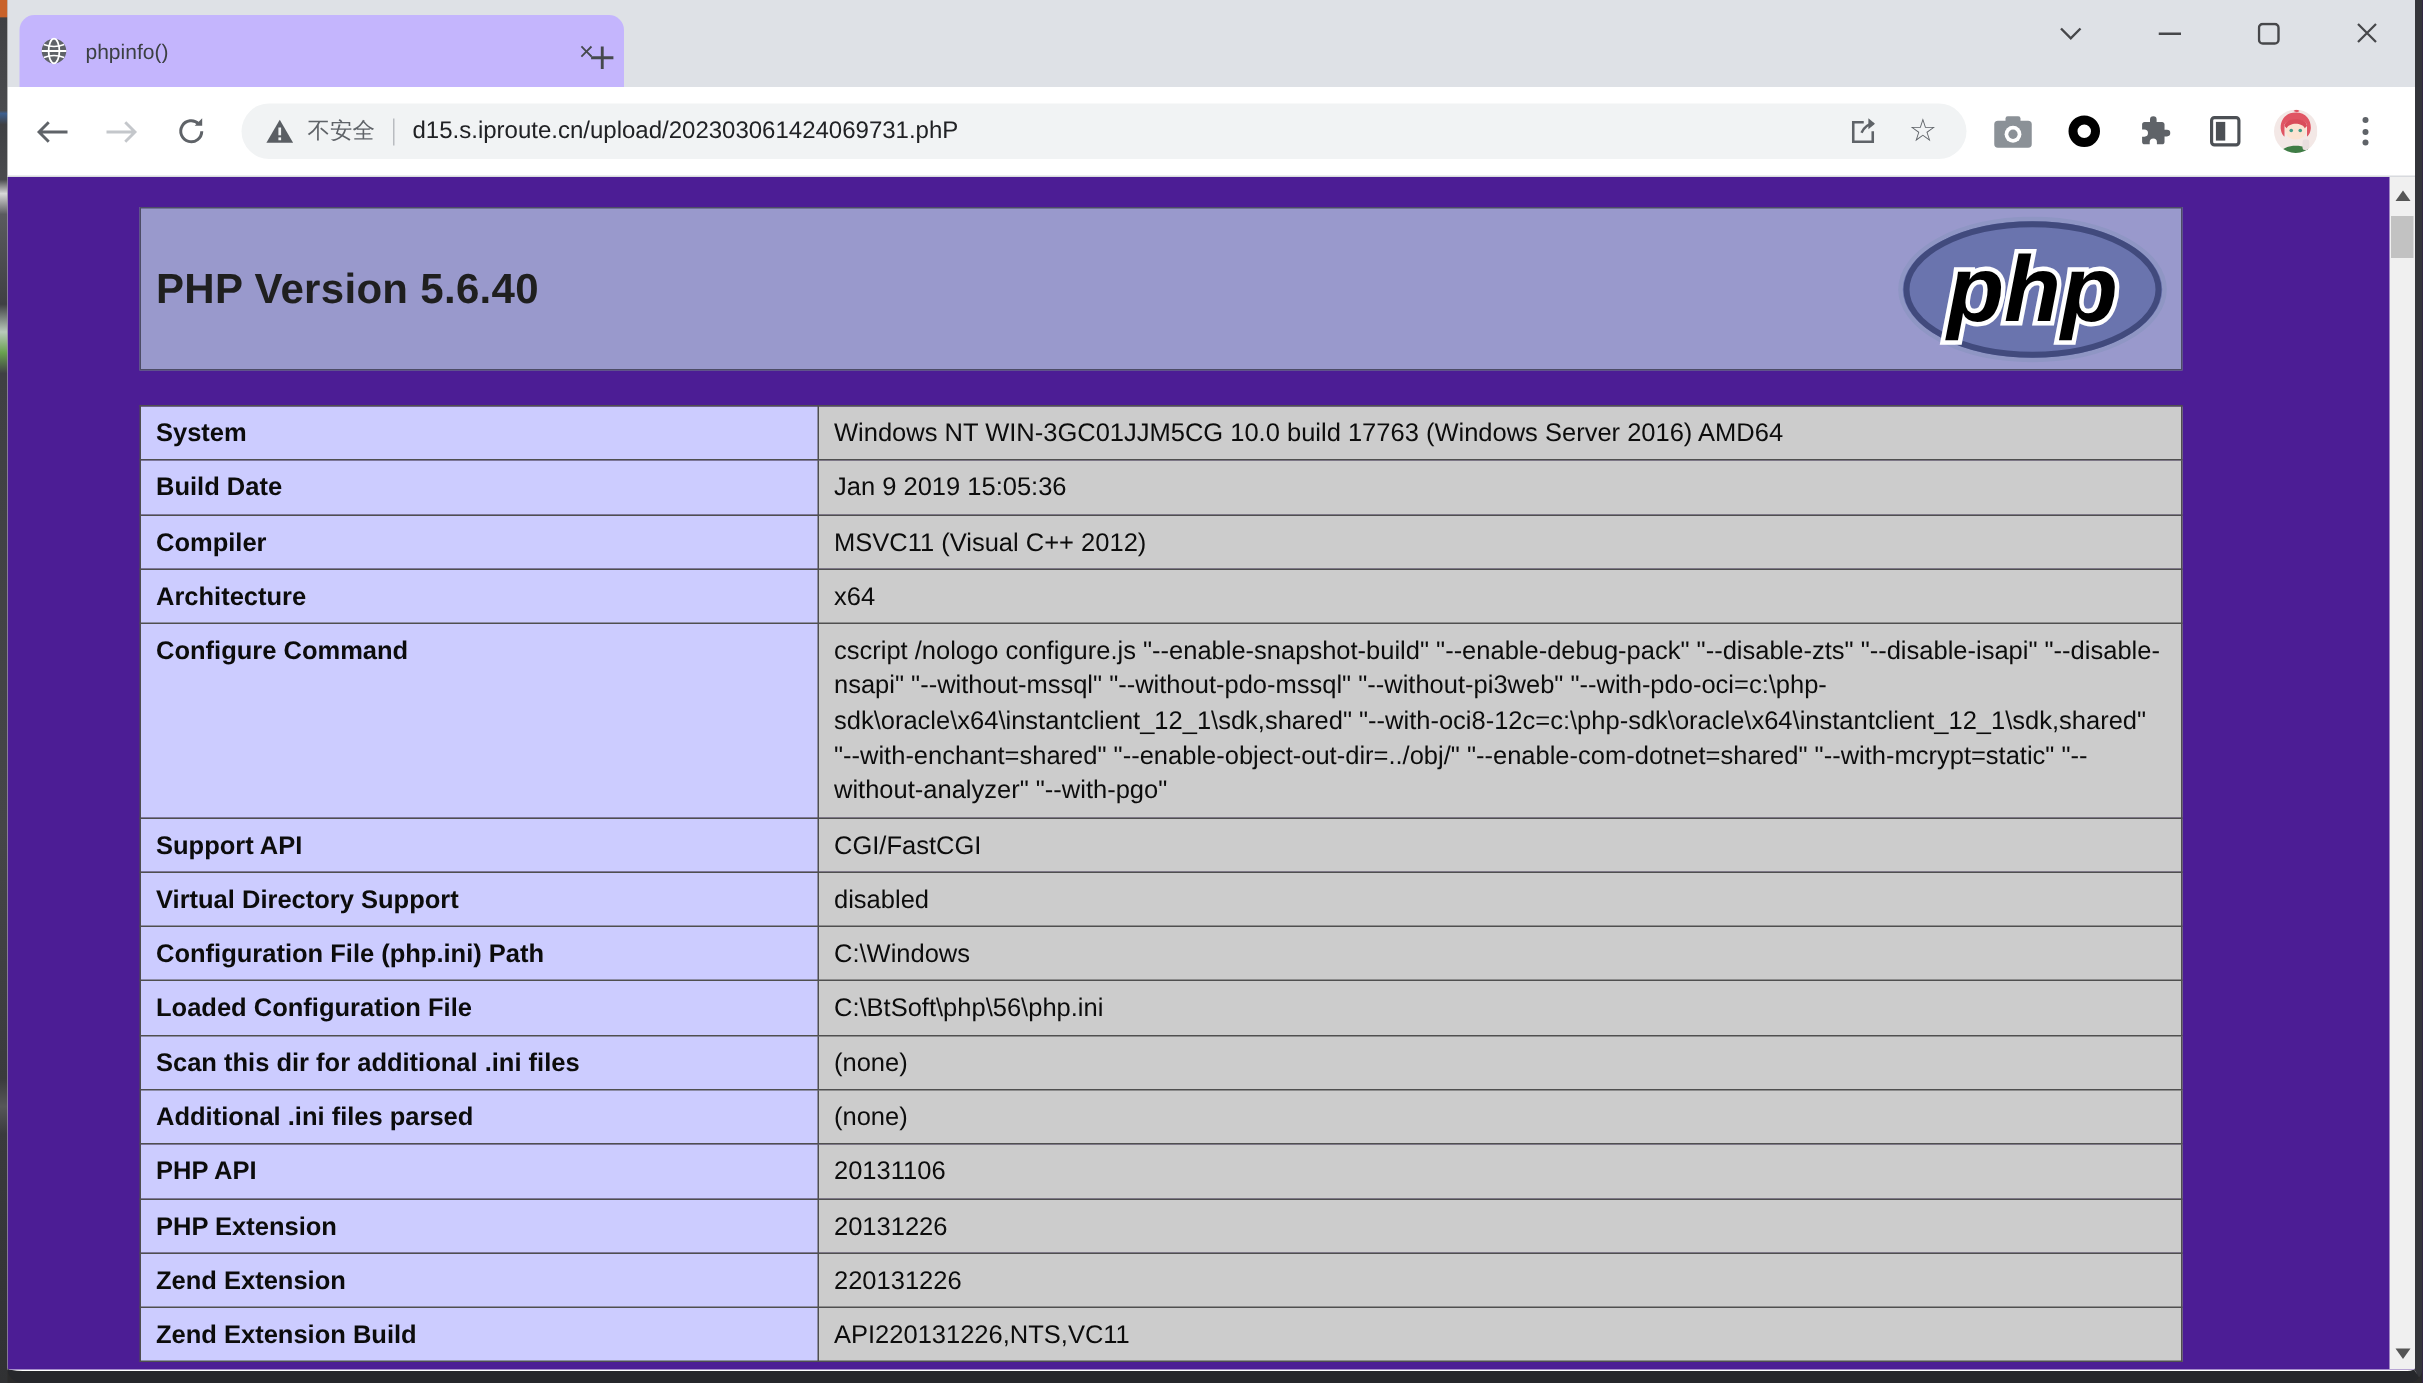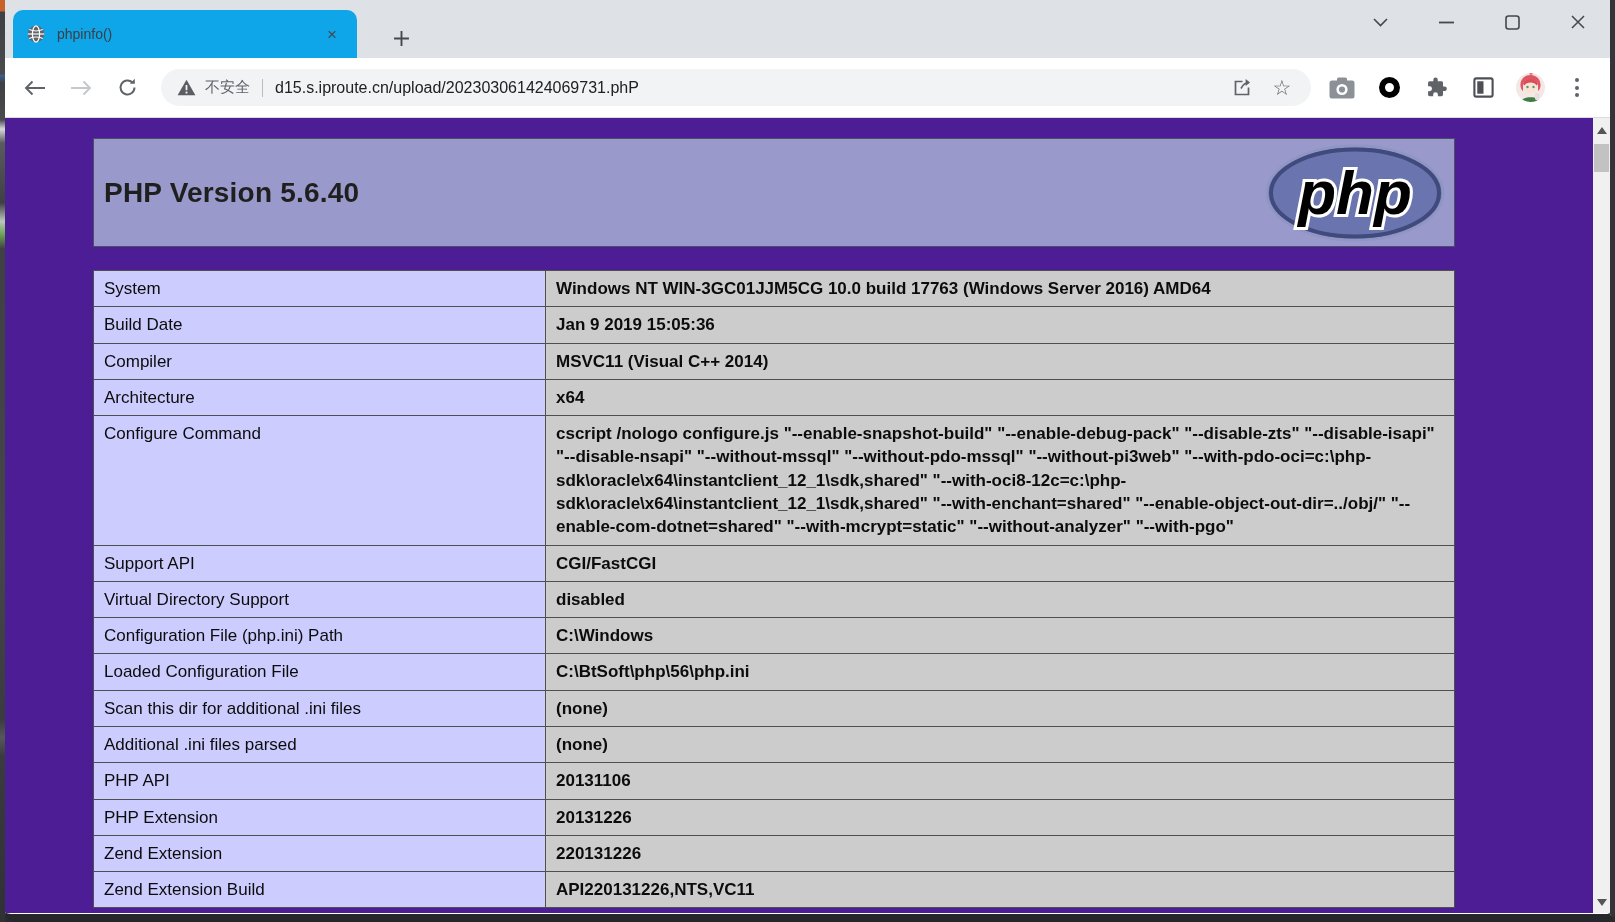--- a/index.html
+++ b/index.html
@@ -14,22 +14,22 @@
       #d8d8d8 14%, #5a5b5e 15.5%, #3f4043 22%,
       #b9c9bb 24%, #69a050 25.5%, #3f4043 27%,
       #454648 60%, #3a3b3d 78%, #565758 80%, #3a3b3d 82%, #303133 100%); }
 
   .browser { position:absolute; left:5px; top:0; width:1610px; height:922px;
              border-right:5px solid #34353a; border-bottom:8px solid #26272b;
              border-radius:0 0 10px 10px; overflow:hidden; background:#fff; }
 
   
   .tabstrip { height:58px; background:#dee1e6; position:relative; }
-  .tab { position:absolute; left:8px; top:10px; width:344px; height:48px;
-         background:#0ea5e9; border-radius:10px 10px 0 0; display:flex;
+  .tab { position:absolute; left:8px; top:10px; width:403px; height:48px;
+         background:#c4b5fd; border-radius:10px 10px 0 0; display:flex;
          align-items:center; padding:0 14px; cursor:default; }
   .tab-favicon { width:18px; height:18px; flex:0 0 auto; }
   .tab-title { margin-left:12px; font-size:14px; color:#3c4043; flex:1;
                white-space:nowrap; overflow:hidden; }
   .tab-close { width:22px; height:22px; border-radius:50%; display:flex;
                align-items:center; justify-content:center; color:#45494d;
                font-size:17px; line-height:1; }
   .newtab-btn { position:absolute; left:382px; top:24px; width:28px; height:28px;
                 display:flex; align-items:center; justify-content:center; color:#45494d; }
   .win-controls { position:absolute; right:14px; top:6px; display:flex; gap:30px;
@@ -70,22 +70,22 @@
   .php-header { height:109px; background:#9999cc; border:1px solid #4d4d66;
                 display:flex; align-items:center; }
   .php-header h1 { font-size:28px; font-weight:bold; color:#1f1f1f;
                    margin-left:10px; flex:1; letter-spacing:.2px; }
   .php-logo { margin-right:8px; flex:0 0 auto; }
 
   .info-table { border-collapse:collapse; table-layout:fixed; width:1362px;
                 margin-top:23px; font-size:17px; }
   .info-table td { border:1px solid #4f4f4f; padding:6px 10px; line-height:1.37;
                    vertical-align:top; color:#0c0c0c; }
-  .cell-label { width:452px; background:#ccccff; font-weight:normal; }
-  .cell-value { background:#cccccc; word-wrap:break-word;font-weight:bold; }
+  .cell-label { width:452px; background:#ccccff; font-weight:bold; }
+  .cell-value { background:#cccccc; word-wrap:break-word; }
 
   
   .scrollbar { position:absolute; right:0; top:0; bottom:0; width:17px;
                background:#f0f0f0; }
   .sb-arrow { position:absolute; left:0; width:17px; height:17px; display:flex;
               align-items:center; justify-content:center; }
   .sb-arrow.up { top:4px; }
   .sb-arrow.down { bottom:2px; }
   .tri-up { width:0; height:0; border-left:5px solid transparent;
             border-right:5px solid transparent; border-bottom:7px solid #555; }
@@ -249,21 +249,21 @@
             <tr>
               <td class="cell-label">System</td>
               <td class="cell-value">Windows NT WIN-3GC01JJM5CG 10.0 build 17763 (Windows Server 2016) AMD64</td>
             </tr>
             <tr>
               <td class="cell-label">Build Date</td>
               <td class="cell-value">Jan 9 2019 15:05:36</td>
             </tr>
             <tr>
               <td class="cell-label">Compiler</td>
-              <td class="cell-value">MSVC11 (Visual C++ 2014)</td>
+              <td class="cell-value">MSVC11 (Visual C++ 2012)</td>
             </tr>
             <tr>
               <td class="cell-label">Architecture</td>
               <td class="cell-value">x64</td>
             </tr>
             <tr>
               <td class="cell-label">Configure Command</td>
               <td class="cell-value">cscript /nologo configure.js "--enable-snapshot-build" "--enable-debug-pack" "--disable-zts" "--disable-isapi" "--disable-nsapi" "--without-mssql" "--without-pdo-mssql" "--without-pi3web" "--with-pdo-oci=c:\php-sdk\oracle\x64\instantclient_12_1\sdk,shared" "--with-oci8-12c=c:\php-sdk\oracle\x64\instantclient_12_1\sdk,shared" "--with-enchant=shared" "--enable-object-out-dir=../obj/" "--enable-com-dotnet=shared" "--with-mcrypt=static" "--without-analyzer" "--with-pgo"</td>
             </tr>
             <tr>

